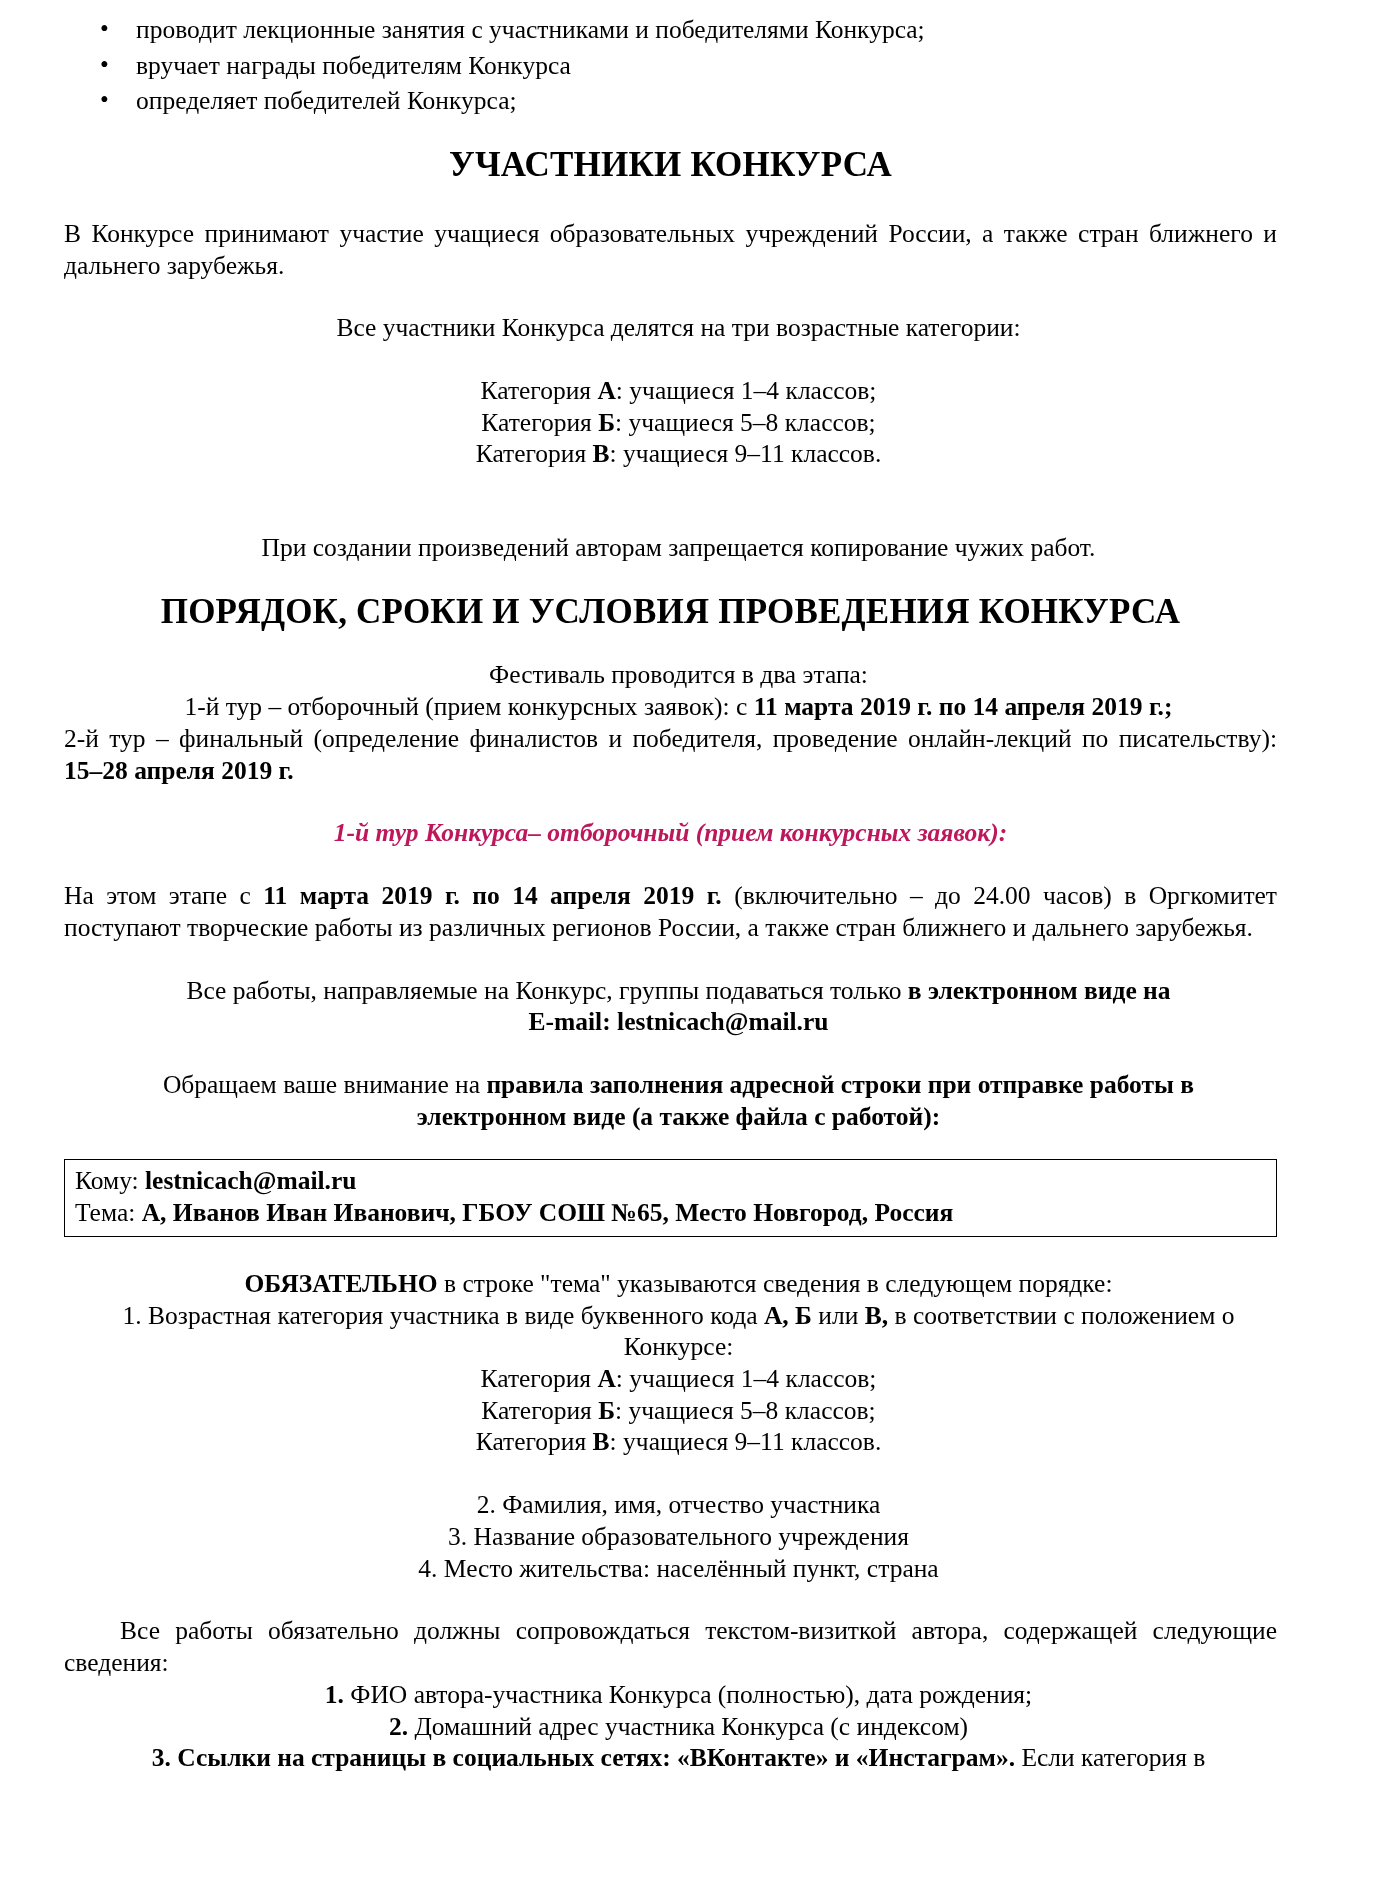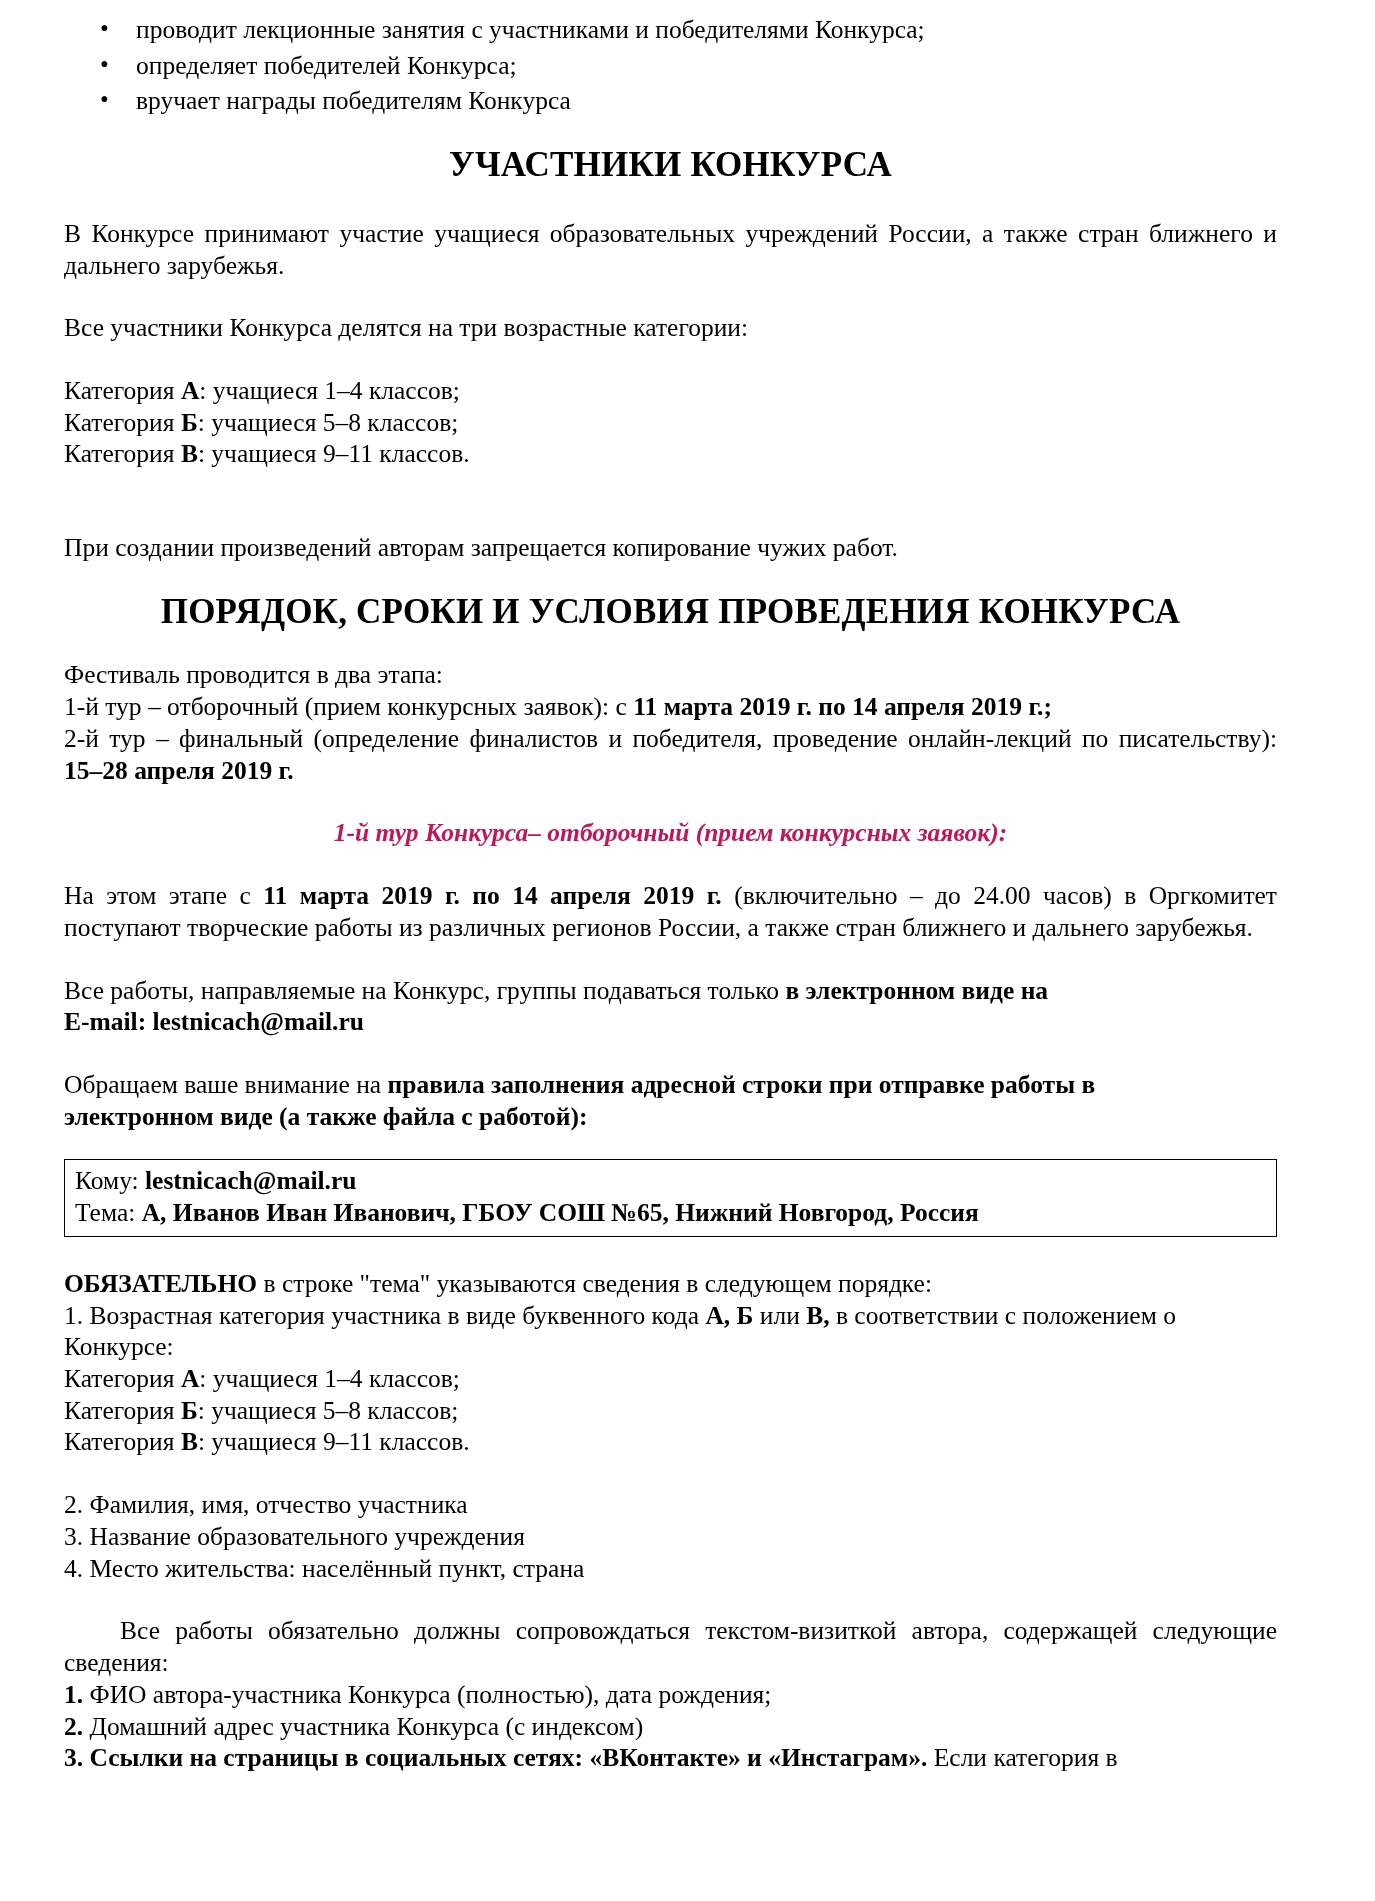--- a/index.html
+++ b/index.html
@@ -65,21 +65,22 @@
   }
 
   
   p.para {
     margin: 0;
     padding: 0;
     text-align: justify;
     text-justify: inter-word;
   }
   p.para.left {
-    text-align: left;
+    text-align: center;
+    margin-left: 16px;
   }
   p.para.indent {
     text-indent: 56px;
   }
   .gap-lg { height: 31px; }
   .gap-md { height: 26px; }
 
   b, strong { font-weight: bold; }
 
   .sub-indent { padding-left: 26px; }
@@ -96,22 +97,22 @@
     white-space: nowrap;
   }
 </style>
 </head>
 <body>
 
 <div class="page">
 
   <ul class="bullets">
     <li><span>проводит лекционные занятия с участниками и победителями Конкурса;</span></li>
+    <li><span>вручает награды победителям Конкурса</span></li>
     <li><span>определяет победителей Конкурса;</span></li>
-    <li><span>вручает награды победителям Конкурса</span></li>
   </ul>
 
   <h2 class="section-title">УЧАСТНИКИ КОНКУРСА</h2>
 
   <div class="gap-lg"></div>
 
   <p class="para">В Конкурсе принимают участие учащиеся образовательных учреждений России, а также стран ближнего и дальнего зарубежья.</p>
 
   <div class="gap-lg"></div>
 
@@ -155,21 +156,21 @@
 
   <div class="gap-lg"></div>
 
   <p class="para left"><span>Обращаем ваше внимание на </span><b>правила заполнения адресной строки при отправке работы в</b></p>
   <p class="para left"><b>электронном виде (а также файла с работой):</b></p>
 
   <div class="gap-md"></div>
 
   <div class="mail-box">
     <div class="row"><span>Кому:</span> <b>lestnicach@mail.ru</b></div>
-    <div class="row"><span>Тема:</span> <b>А, Иванов Иван Иванович, ГБОУ СОШ №65, Нижний Новгород, Россия</b></div>
+    <div class="row"><span>Тема:</span> <b>А, Иванов Иван Иванович, ГБОУ СОШ №65, Место Новгород, Россия</b></div>
   </div>
 
   <div class="gap-lg"></div>
 
   <p class="para left"><b>ОБЯЗАТЕЛЬНО</b><span> в строке "тема" указываются сведения в следующем порядке:</span></p>
 
   <p class="para left"><span>1. Возрастная категория участника   в виде буквенного кода </span><b>А, Б</b><span> или </span><b>В,</b><span> в соответствии с положением о Конкурсе:</span></p>
 
   <p class="para left sub-indent"><span>Категория </span><b>А</b><span>: учащиеся 1–4 классов;</span></p>
   <p class="para left sub-indent"><span>Категория </span><b>Б</b><span>: учащиеся 5–8 классов;</span></p>

